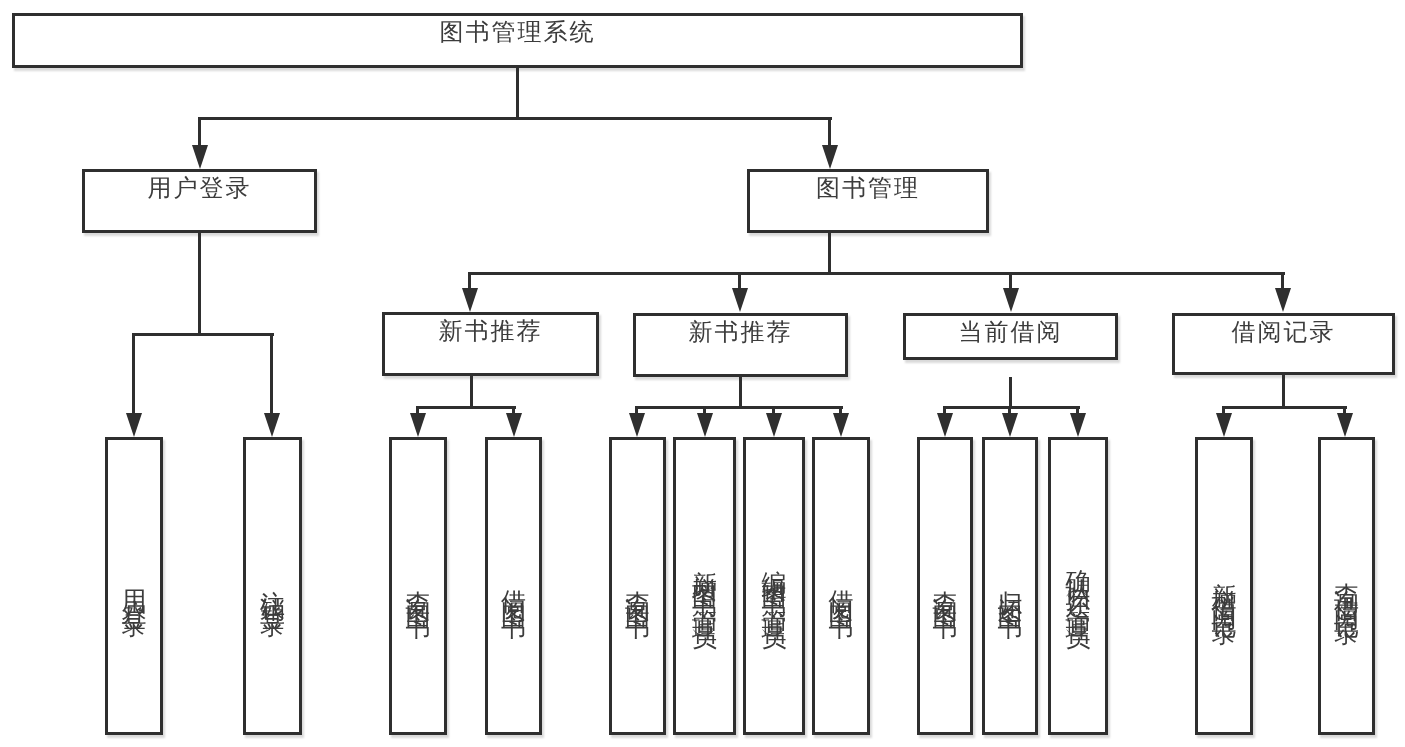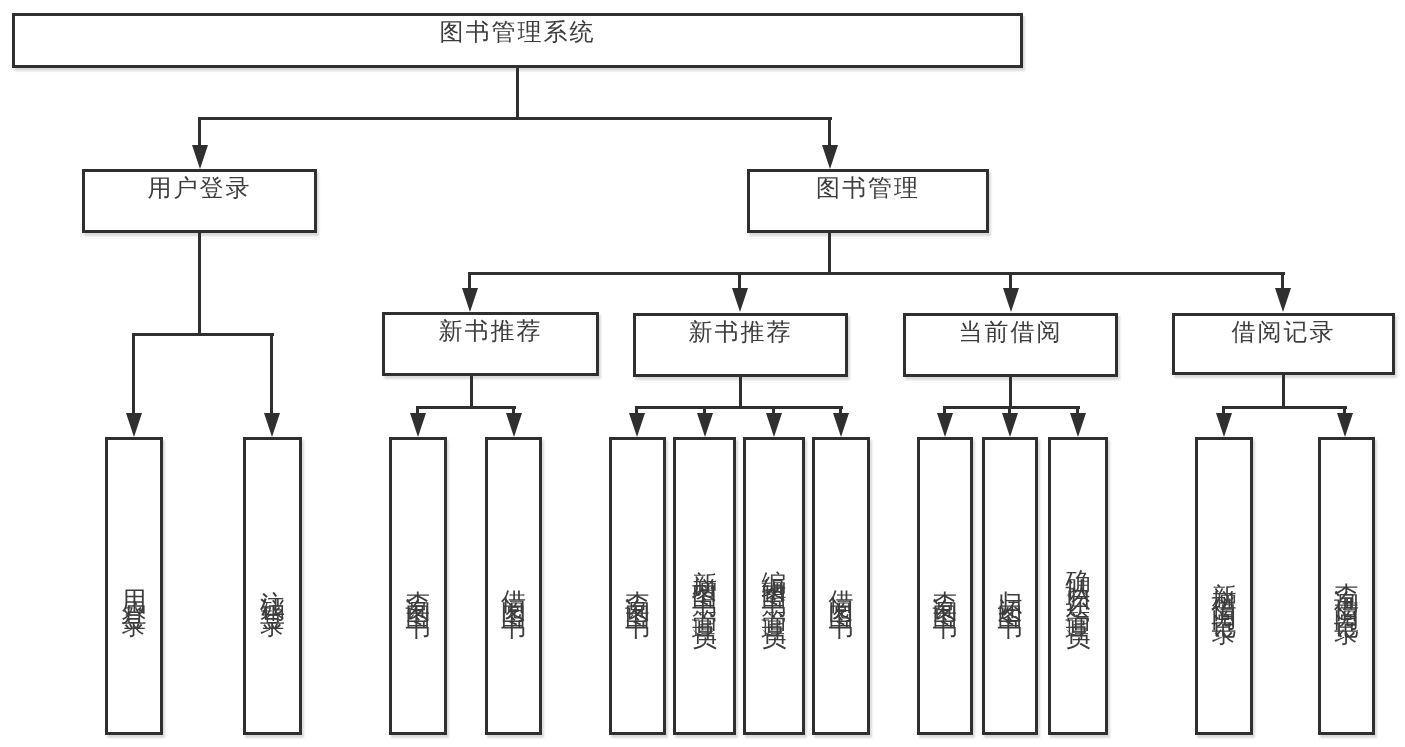--- a/index.html
+++ b/index.html
@@ -105,21 +105,21 @@
   <div class="ahead" style="left:1003px;top:288px;"></div>
   <div class="cline" style="left:1281px;top:272px;width:3px;height:18px;"></div>
   <div class="ahead" style="left:1275px;top:288px;"></div>
 
   <div class="node" style="left:382px;top:312px;width:217px;height:64px;">
     <span class="lbl">新书推荐</span>
   </div>
   <div class="node" style="left:633px;top:313px;width:215px;height:64px;">
     <span class="lbl">新书推荐</span>
   </div>
-  <div class="node" style="left:903px;top:313px;width:215px;height:64px;">
+  <div class="node" style="left:903px;top:313px;width:215px;height:47px;">
     <span class="lbl">当前借阅</span>
   </div>
   <div class="node" style="left:1172px;top:313px;width:223px;height:62px;">
     <span class="lbl">借阅记录</span>
   </div>
 
   <div class="cline" style="left:470px;top:376px;width:3px;height:32px;"></div>
   <div class="cline" style="left:416px;top:406px;width:100px;height:3px;"></div>
   <div class="cline" style="left:416px;top:406px;width:3px;height:9px;"></div>
   <div class="ahead" style="left:410px;top:413px;"></div>

